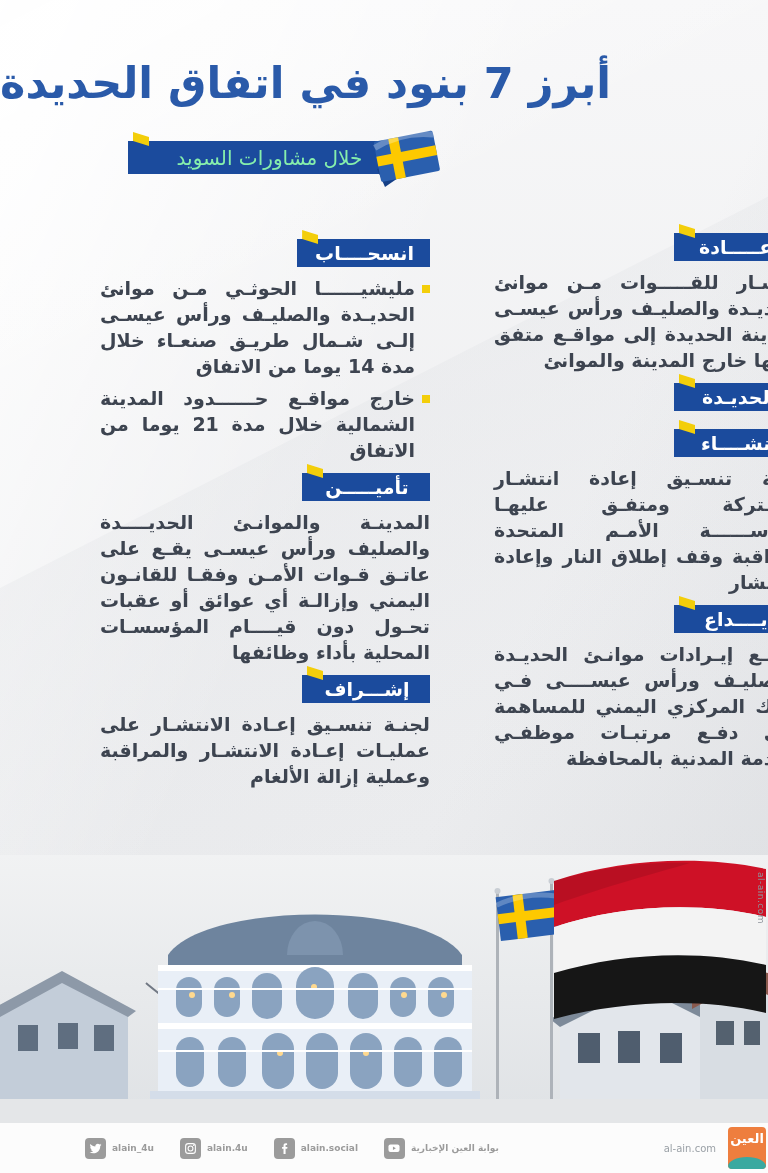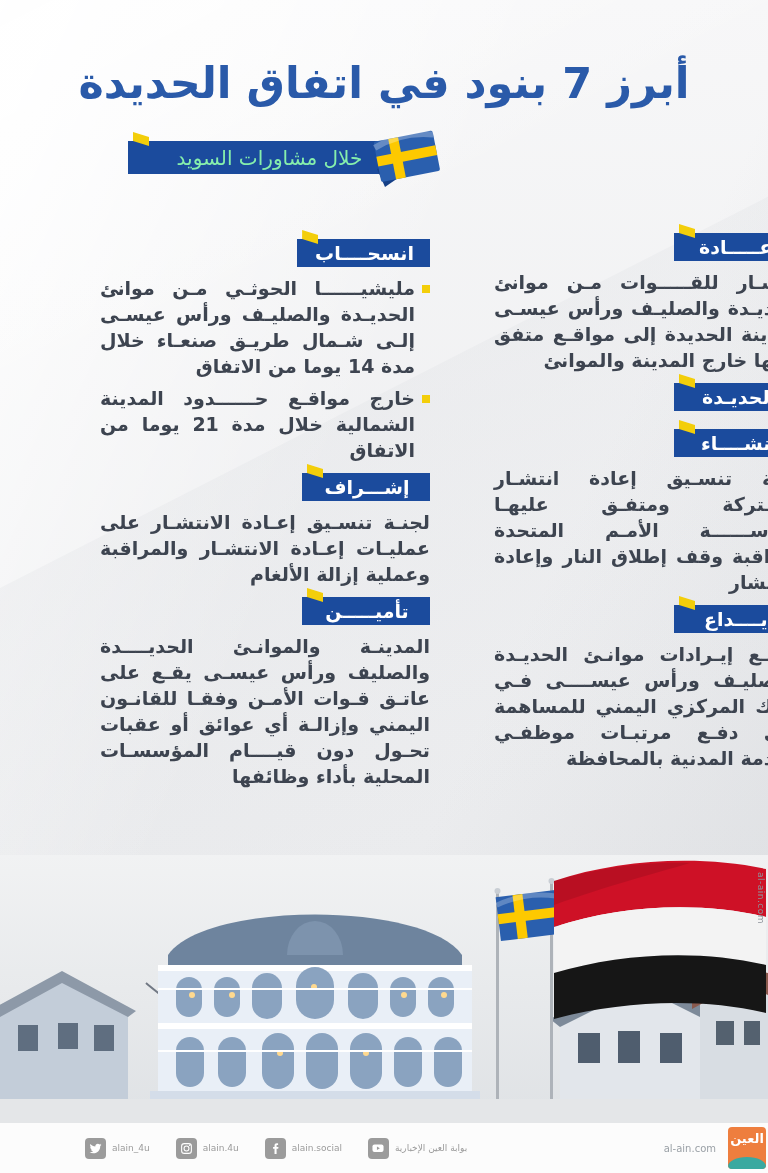--- a/index.html
+++ b/index.html
@@ -13,21 +13,21 @@
   }
   .diag { position:absolute; pointer-events:none; }
   .diag1 { top:-140px; left:-180px; width:1100px; height:360px;
     background:linear-gradient(180deg, rgba(255,255,255,.65), rgba(255,255,255,0));
     transform:rotate(-27deg); }
   .diag2 { top:420px; left:-220px; width:1200px; height:420px;
     background:linear-gradient(180deg, rgba(210,213,218,.18), rgba(255,255,255,0));
     transform:rotate(-27deg); }
 
   .title {
-    position:absolute; top:58px; left:0; width:100%; text-align:center;
+    position:absolute; top:58px; left:0; width:100%; text-align:left;
     direction:rtl; color:#2a5aa9; font-size:43px; font-weight:800; letter-spacing:-1px;
   }
 
   .banner {
     position:absolute; top:141px; left:128px; width:265px; height:33px;
     background:#1b4b9d; display:flex; align-items:center; justify-content:center;
   }
   .banner-text { direction:rtl; color:#86efac; font-size:20px; font-weight:400; padding-left:18px; }
   .corner-flag {
     position:absolute; top:-9px; left:5px; width:16px; height:14px; background:#f3ce0a;
@@ -59,21 +59,21 @@
   .photo-watermark {
     position:absolute; right:2px; top:872px; writing-mode:vertical-rl;
     font-size:9px; color:#8d939a; letter-spacing:.5px; z-index:5;
   }
 
   .footer {
     position:absolute; top:1123px; left:0; width:768px; height:50px; background:#fcfcfc;
     display:flex; align-items:center; direction:ltr;
   }
   .social { display:flex; align-items:center; gap:26px; margin-left:85px; }
-  .social-item { display:flex; align-items:center; gap:6px; cursor:pointer; }
+  .social-item { display:flex; align-items:center; gap:6px; cursor:pointer;font-weight:bold; }
   .social-badge {
     width:21px; height:21px; border-radius:4px; background:#9b9b9b;
     display:flex; align-items:center; justify-content:center; flex:0 0 auto;
   }
   .social-label { font-size:9px; color:#9b9b9b; }
   .footer-right { margin-left:auto; display:flex; align-items:center; gap:12px; }
   .site-label { font-size:10px; color:#9aa0a6; }
   .brand-logo {
     width:38px; height:42px; margin-right:2px; border-radius:4px; background:#ee7e3e;
     position:relative; overflow:hidden; cursor:pointer; flex:0 0 auto;
@@ -152,30 +152,30 @@
         <span>مليشيــــــا الحوثـي مـن موانئ الحديـدة والصليـف ورأس عيسـى إلـى شـمال طريـق صنعـاء خلال مدة 14 يوما من الاتفاق</span>
       </div>
       <div class="sec-body bullet">
         <span class="bullet-marker"></span>
         <span>خارج مواقـع حــــــدود المدينة الشمالية خلال مدة 21 يوما من الاتفاق</span>
       </div>
     </div>
     <div class="sec">
       <div class="sec-bar">
         <span class="corner-flag"></span>
+        <span>تأميـــــن</span>
+      </div>
+      <p class="sec-body">المدينـة والموانـئ الحديــــدة والصليف ورأس عيسـى يقـع على عاتـق قـوات الأمـن وفقـا للقانـون اليمني وإزالـة أي عوائق أو عقبات تحـول دون قيــــام المؤسسـات المحلية بأداء وظائفها</p>
+    </div>
+    <div class="sec">
+      <div class="sec-bar">
+        <span class="corner-flag"></span>
         <span>إشـــراف</span>
       </div>
       <p class="sec-body">لجنـة تنسـيق إعـادة الانتشـار على عمليـات إعـادة الانتشـار والمراقبة وعملية إزالة الألغام</p>
-    </div>
-    <div class="sec">
-      <div class="sec-bar">
-        <span class="corner-flag"></span>
-        <span>تأميـــــن</span>
-      </div>
-      <p class="sec-body">المدينـة والموانـئ الحديــــدة والصليف ورأس عيسـى يقـع على عاتـق قـوات الأمـن وفقـا للقانـون اليمني وإزالـة أي عوائق أو عقبات تحـول دون قيــــام المؤسسـات المحلية بأداء وظائفها</p>
     </div>
   </div>
 
   <div class="photo">
     <svg width="768" height="268" viewBox="0 0 768 268">
       <defs>
         <linearGradient id="sky" x1="0" y1="0" x2="0" y2="1">
           <stop offset="0" stop-color="#f1f2f3"></stop>
             <stop offset="1" stop-color="#dfe2e5"></stop>
         </linearGradient>

